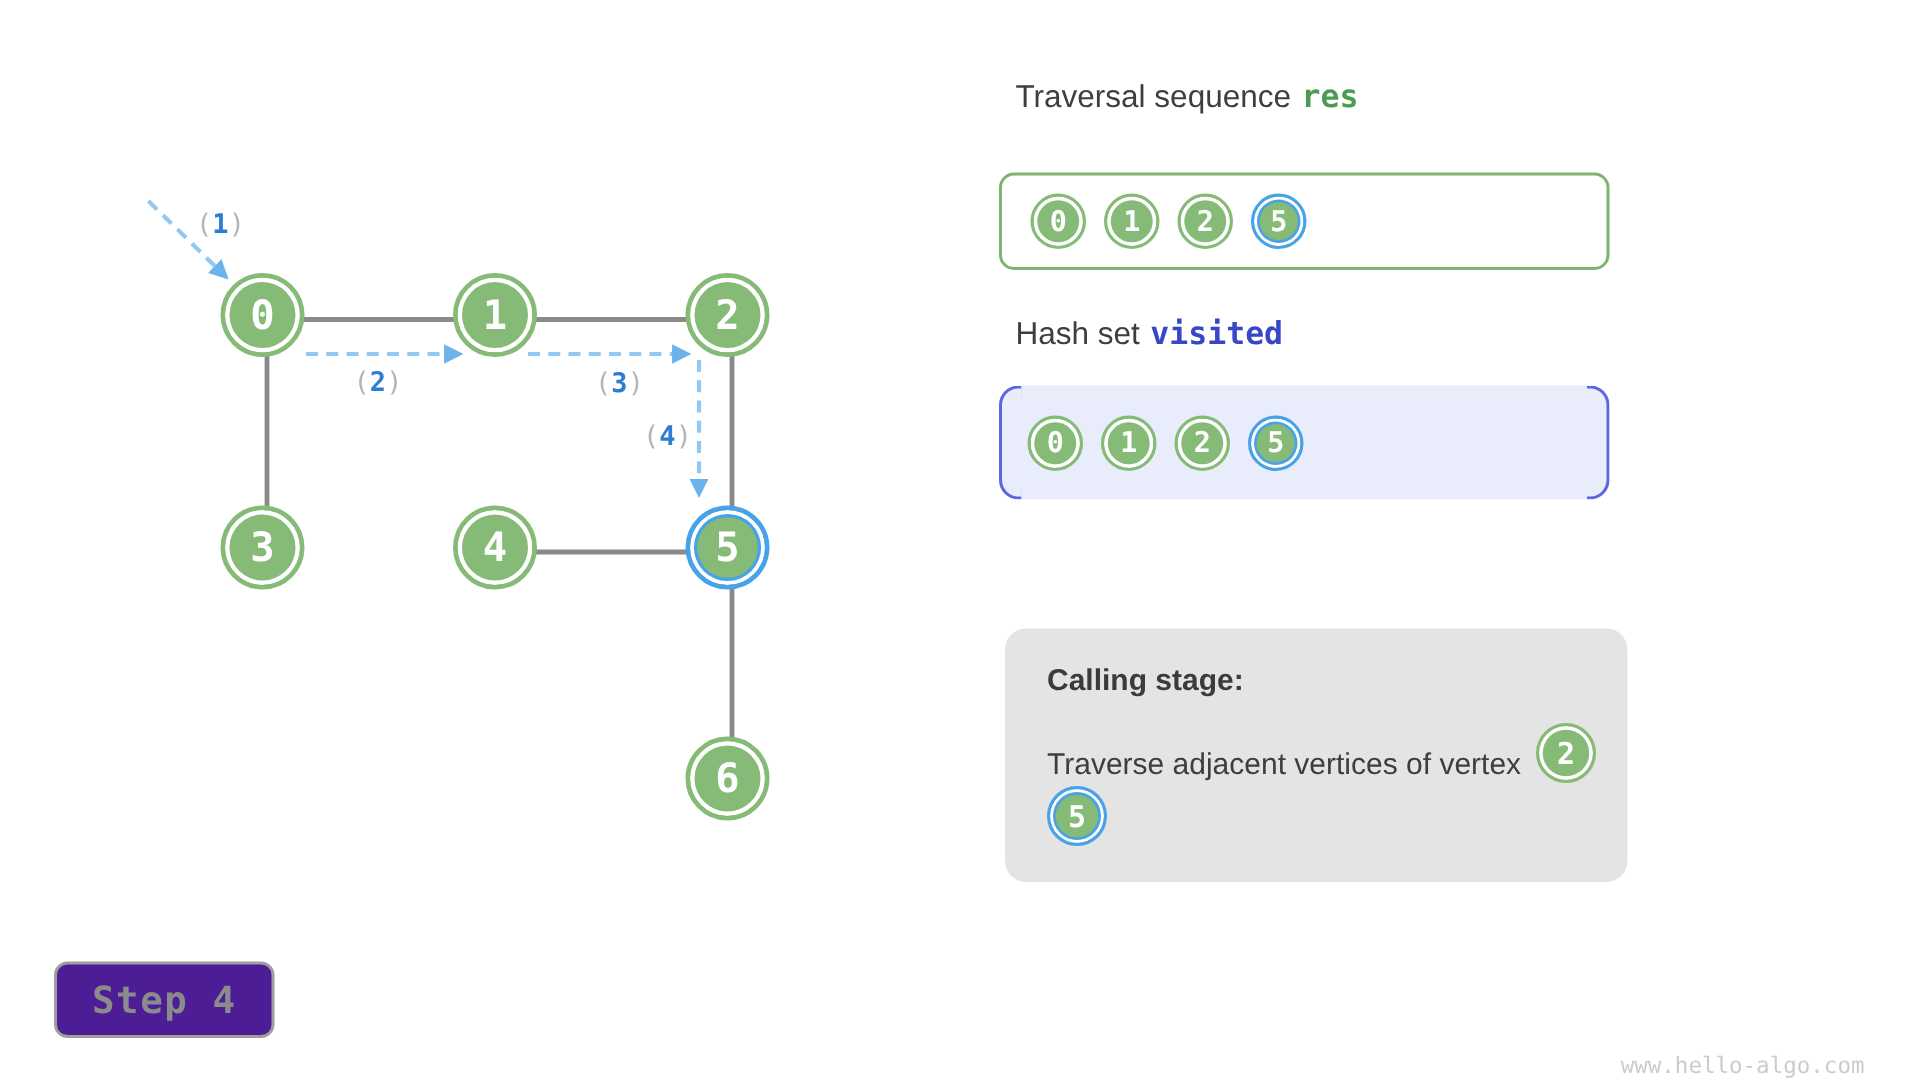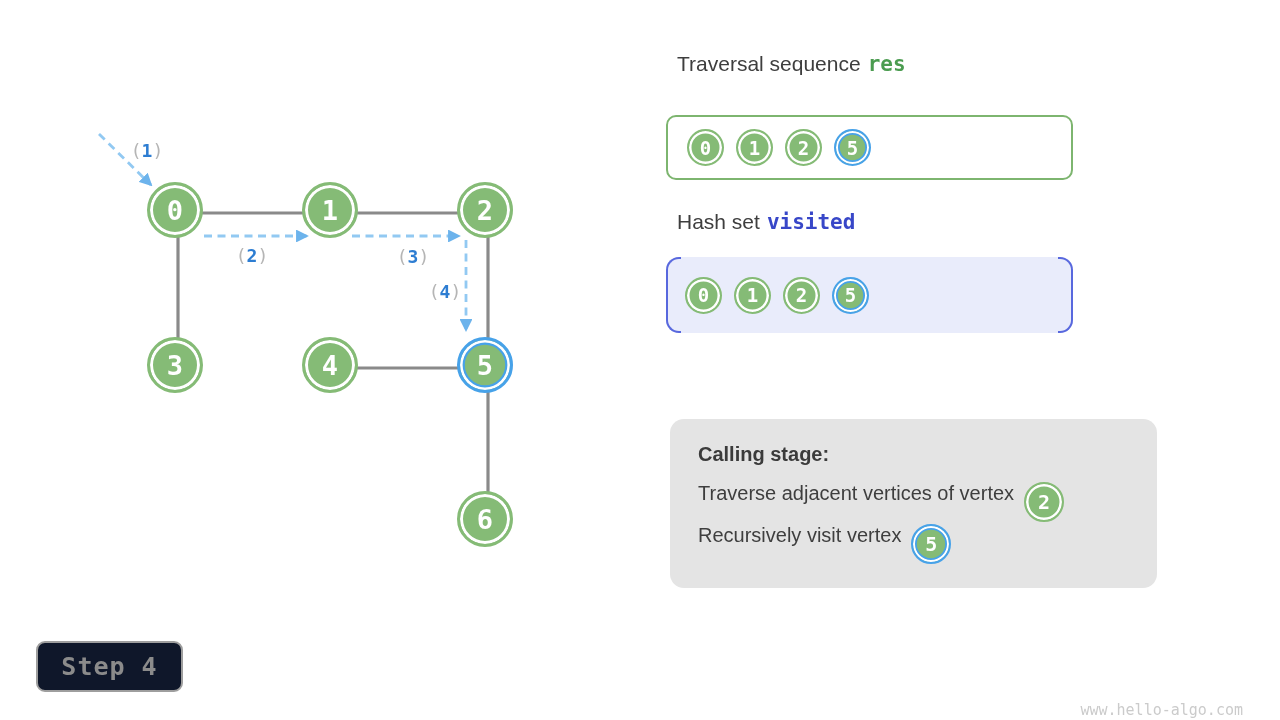--- a/index.html
+++ b/index.html
@@ -54,44 +54,44 @@
     color:#fff; font:bold 19px "DejaVu Sans Mono", monospace;
     display:flex; align-items:center; justify-content:center;
   }
   .chip.hl {
     border-color:#47a2e9;
     box-shadow: inset 0 0 0 2px #ffffff, inset 0 0 0 3.8px #47a2e9;
   }
 
   
   .calling-box {
-    position:absolute; left:670px; top:419px; width:487px; height:169px;
+    position:absolute; left:670px; top:419px; width:415px; height:169px;
     background:#e4e4e4; border-radius:14px; padding:24px 0 0 28px;
     color:#3e3e3e;
   }
   .calling-heading { font-size:20px; font-weight:bold; color:#3b3b3b; }
-  .calling-line { display:flex; align-items:flex-start; gap:10px; font-size:20px; }
+  .calling-line { display:flex; align-items:flex-end; gap:10px; font-size:20px; }
   .calling-line.first  { margin-top:16px; }
   .calling-line.second { margin-top:2px; }
   .cnode {
     width:40px; height:40px; border-radius:50%; flex:0 0 auto;
     background:#85bb76; border:2.5px solid #85bb76;
     box-shadow: inset 0 0 0 2.5px #ffffff;
     color:#fff; font:bold 20px "DejaVu Sans Mono", monospace;
     display:flex; align-items:center; justify-content:center;
   }
   .cnode.hl {
     border-color:#47a2e9;
     box-shadow: inset 0 0 0 2px #ffffff, inset 0 0 0 3.8px #47a2e9;
   }
 
   
   .step-chip {
     position:absolute; left:36px; top:641px; width:147px; height:51px;
-    background:#0f172a; border:2px solid #9e9e9e; border-radius:9px;
+    background:#4c1d95; border:2px solid #9e9e9e; border-radius:9px;
     display:flex; align-items:center; justify-content:center;
     font:bold 25px "DejaVu Sans Mono", monospace; color:#8b8b8b; letter-spacing:1px;
   }
   .watermark {
     position:absolute; right:37px; top:677px;
     font:15px "DejaVu Sans Mono", monospace; color:#cbcbcb;margin-top:24px;
   }
 </style>
 </head>
 <body>
@@ -165,21 +165,20 @@
     <div class="chip hl">5</div>
   </div>
 
   <div class="calling-box">
     <div class="calling-heading">Calling stage:</div>
     <div class="calling-line first">
       <span>Traverse adjacent vertices of vertex</span>
       <span class="cnode">2</span>
     </div>
     <div class="calling-line second">
-      <span>Recursively visit vertex</span>
       <span class="cnode hl">5</span>
     </div>
   </div>
 
   <div class="step-chip">Step 4</div>
 
   <div class="watermark">www.hello-algo.com</div>
 
 </div>
 

